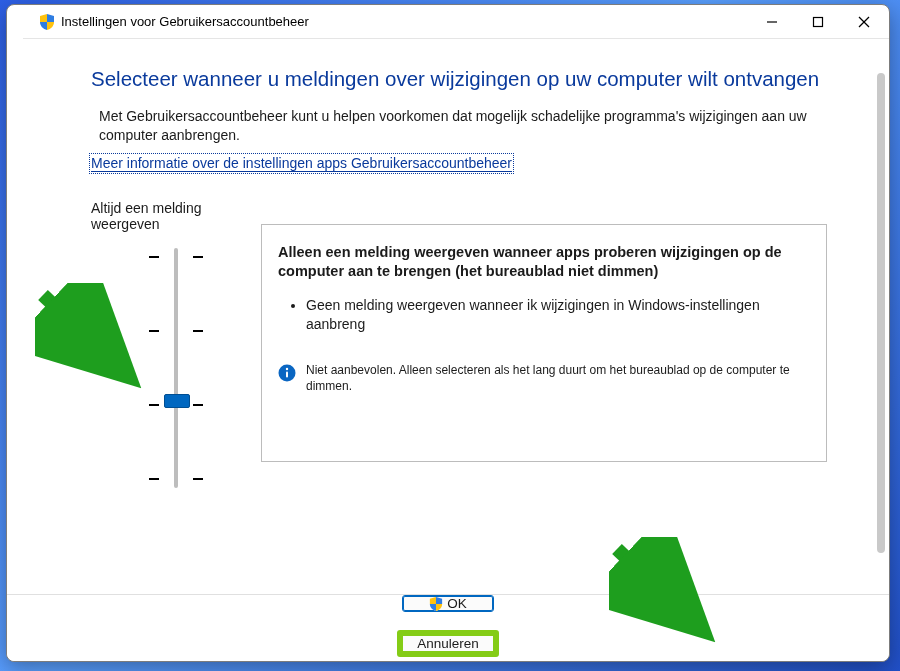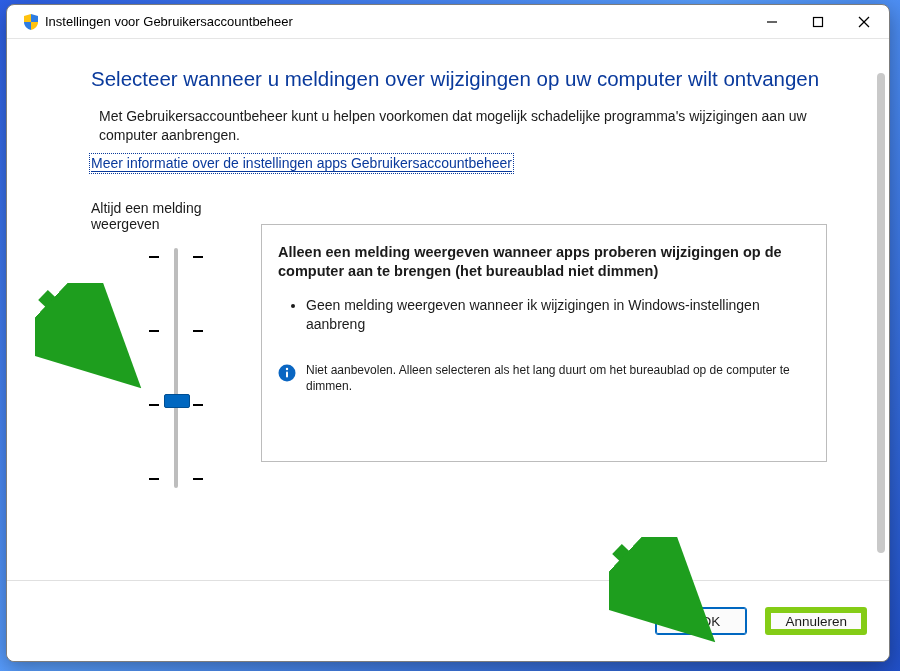--- a/index.html
+++ b/index.html
@@ -28,20 +28,21 @@
     flex-direction: column;
   }
 
   
   .titlebar {
     height: 33px;
     display: flex;
     align-items: center;
     padding: 0 2px 0 16px;
     border-bottom: 1px solid #e5e5e5;
+    margin-left: 16px;
   }
   .titlebar .shield-icon {
     width: 16px;
     height: 16px;
     margin-right: 6px;
     flex: 0 0 auto;
   }
   .titlebar .title {
     flex: 1 1 auto;
     font-size: 13px;
@@ -227,24 +228,25 @@
   .button-row {
     position: absolute;
     left: 0;
     right: 0;
     bottom: 0;
     height: 58px;
     border-top: 1px solid #e0e0e0;
     display: flex;
     align-items: center;
     justify-content: flex-end;
-    padding: 11px 22px;
+    padding: 4px 22px;
     gap: 18px;
     background: #ffffff;
     border-radius: 0 0 8px 8px;
+    flex-direction: column;
   }
   .btn {
     min-width: 92px;
     height: 28px;
     background: #fbfbfb;
     border: 6px solid #84cc16;
     border-radius: 3px;
     font-size: 13.5px;
     display: inline-flex;
     align-items: center;

